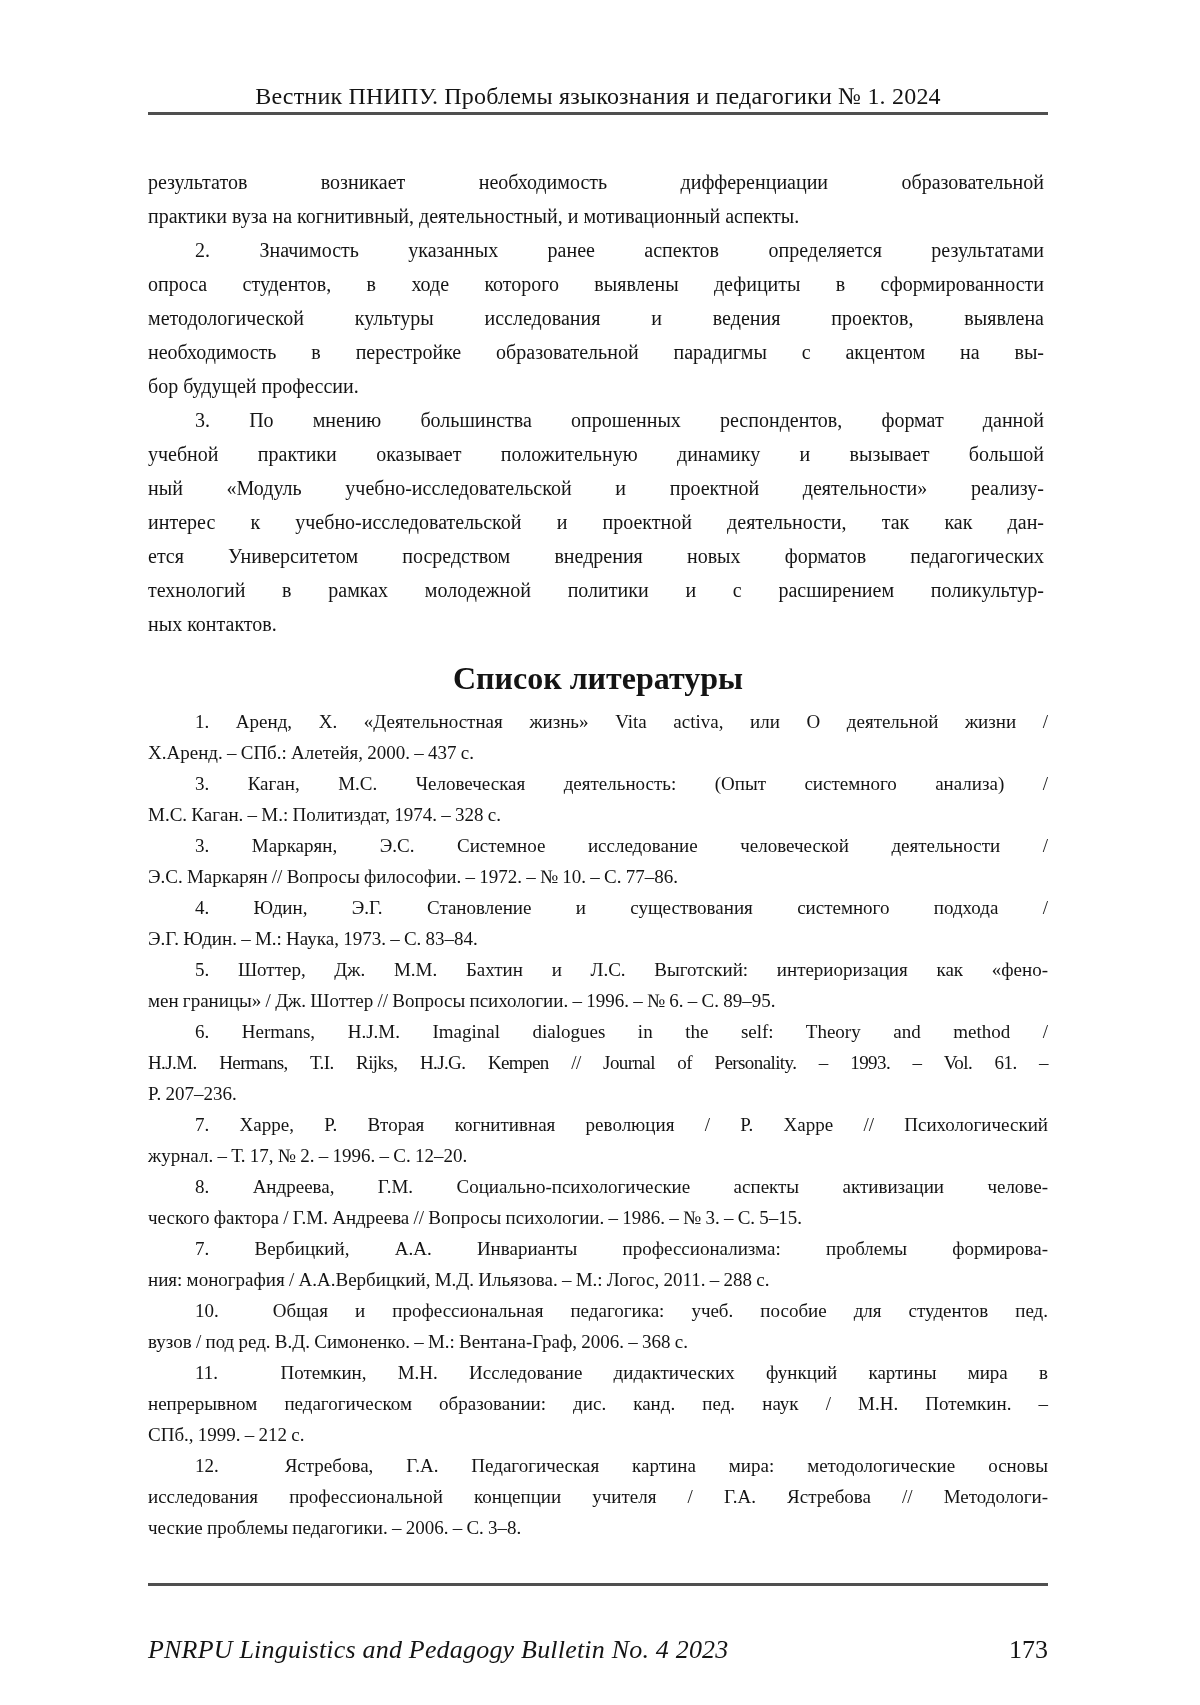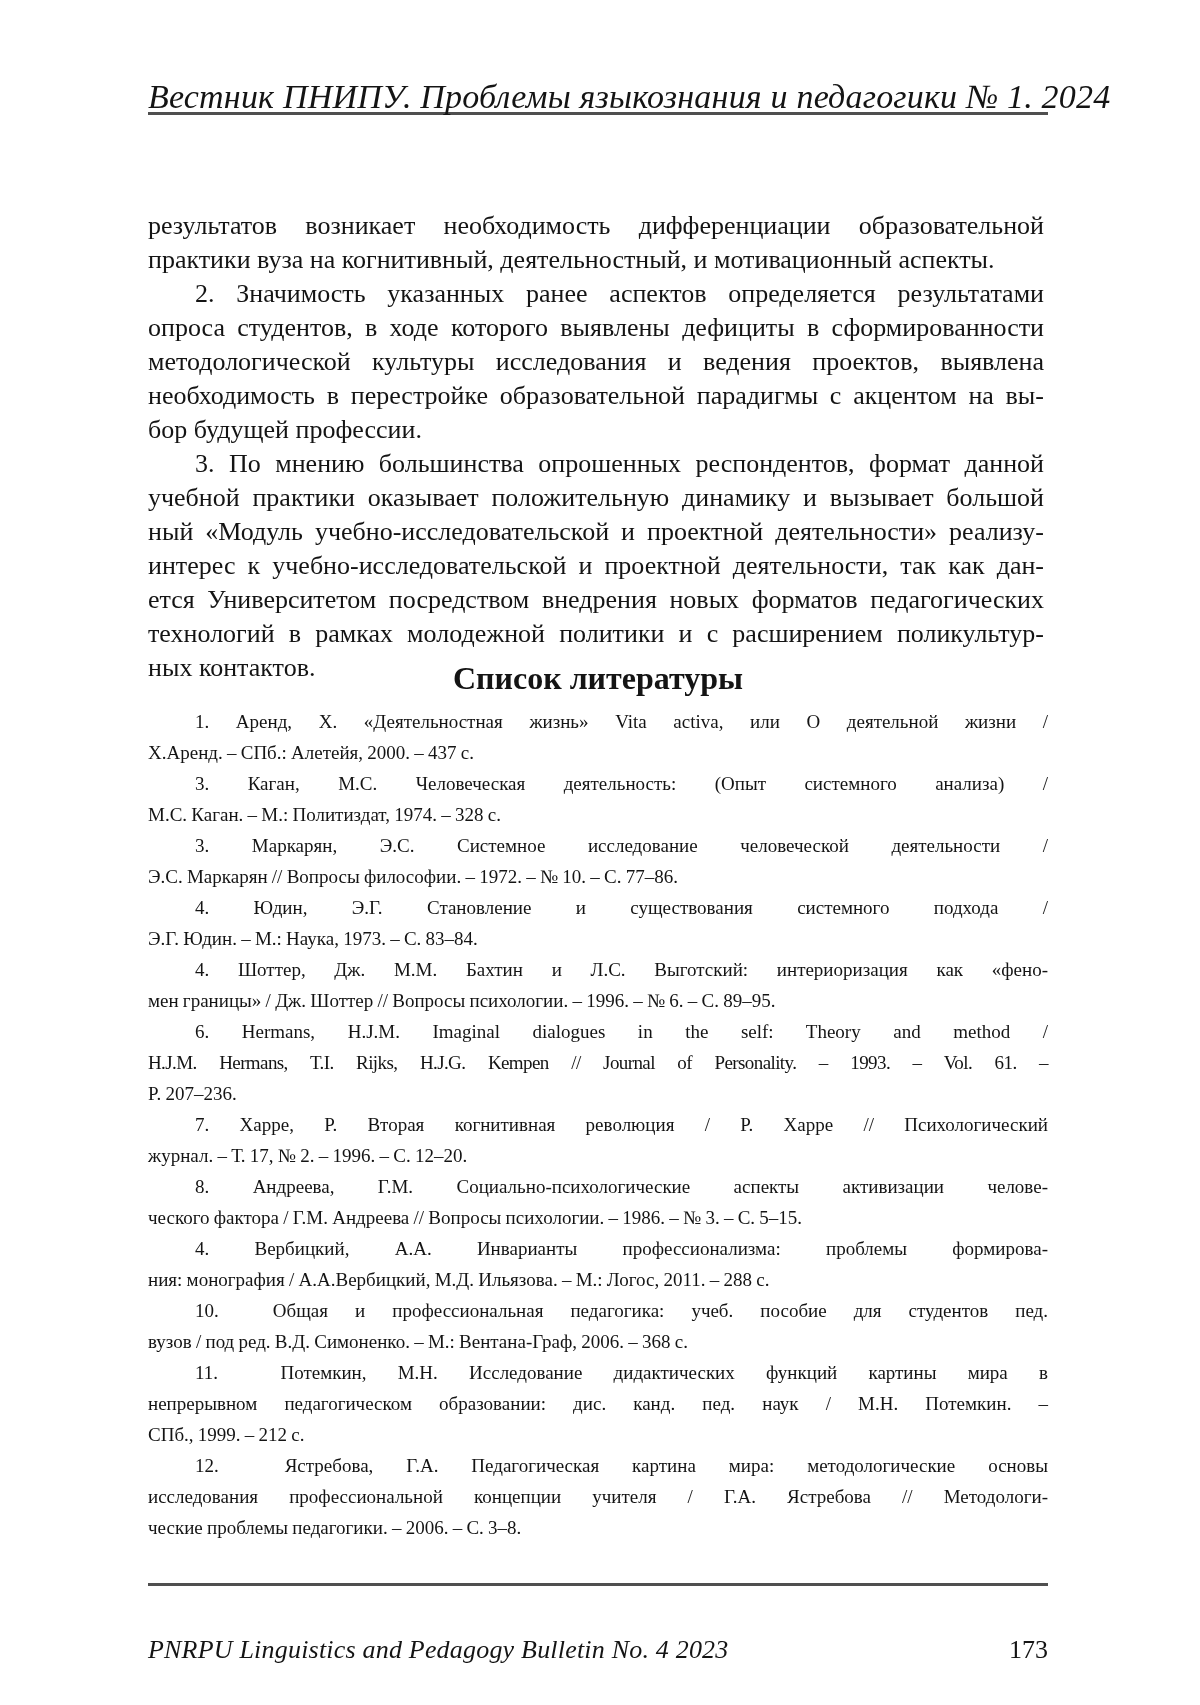--- a/index.html
+++ b/index.html
@@ -7,31 +7,30 @@
     position:relative;
     width:1200px; height:1705px;
     margin:0 auto;
     background:#ffffff;
     font-family:"Liberation Serif", "DejaVu Serif", serif;
     color:#141414;
     overflow:hidden;
   }
   .header { position:absolute; left:148px; right:152px; top:83px; }
   .header-title {
-    font-style:italic;
-    font-size:34px; line-height:27px;
+    font-size:24px; line-height:27px;
     text-align:center;
     letter-spacing:0.2px;
     white-space:nowrap;
   }
   .header-rule { height:3px; background:#4f4f4f; margin-top:2px; }
 
   .body-text {
     position:absolute; left:148px; right:156px; top:165px;
-    font-size:26px; line-height:34px;margin-top:44px;
+    font-size:20px; line-height:34px;
   }
   .jline { text-align:justify; text-align-last:justify; }
   .jline.last { text-align-last:left; }
   .jline.indent { text-indent:47px; }
   .jline.tight { letter-spacing:-0.6px; word-spacing:-1.8px; }
 
   .list-heading {
     position:absolute; left:148px; right:152px; top:661px;
     font-size:32px; line-height:34px;
     font-weight:bold;
@@ -101,38 +100,38 @@
       </div>
       <div>
         <div class="jline indent">3. Маркарян, Э.С. Системное исследование человеческой деятельности /</div>
         <div class="jline last">Э.С. Маркарян // Вопросы философии. – 1972. – № 10. – С. 77–86.</div>
       </div>
       <div>
         <div class="jline indent">4. Юдин, Э.Г. Становление и существования системного подхода /</div>
         <div class="jline last">Э.Г. Юдин. – М.: Наука, 1973. – С. 83–84.</div>
       </div>
       <div>
-        <div class="jline indent">4. Шоттер, Дж. М.М. Бахтин и Л.С. Выготский: интериоризация как «фено-</div>
+        <div class="jline indent">5. Шоттер, Дж. М.М. Бахтин и Л.С. Выготский: интериоризация как «фено-</div>
         <div class="jline last">мен границы» / Дж. Шоттер // Вопросы психологии. – 1996. – № 6. – С. 89–95.</div>
       </div>
       <div>
         <div class="jline indent">6. Hermans, H.J.M. Imaginal dialogues in the self: Theory and method /</div>
         <div class="jline tight">H.J.M. Hermans, T.I. Rijks, H.J.G. Kempen // Journal of Personality. – 1993. – Vol. 61. –</div>
         <div class="jline last">P. 207–236.</div>
       </div>
       <div>
         <div class="jline indent">7. Харре, Р. Вторая когнитивная революция / Р. Харре // Психологический</div>
         <div class="jline last">журнал. – Т. 17, № 2. – 1996. – С. 12–20.</div>
       </div>
       <div>
         <div class="jline indent">8. Андреева, Г.М. Социально-психологические аспекты активизации челове-</div>
         <div class="jline last">ческого фактора / Г.М. Андреева // Вопросы психологии. – 1986. – № 3. – С. 5–15.</div>
       </div>
       <div>
-        <div class="jline indent">4. Вербицкий, А.А. Инварианты профессионализма: проблемы формирова-</div>
+        <div class="jline indent">7. Вербицкий, А.А. Инварианты профессионализма: проблемы формирова-</div>
         <div class="jline last">ния: монография / А.А.Вербицкий, М.Д. Ильязова. – М.: Логос, 2011. – 288 с.</div>
       </div>
       <div>
         <div class="jline indent">10.&nbsp; Общая и профессиональная педагогика: учеб. пособие для студентов пед.</div>
         <div class="jline last">вузов / под ред. В.Д. Симоненко. – М.: Вентана-Граф, 2006. – 368 с.</div>
       </div>
       <div>
         <div class="jline indent">11.&nbsp; Потемкин, М.Н. Исследование дидактических функций картины мира в</div>
         <div class="jline">непрерывном педагогическом образовании: дис. канд. пед. наук / М.Н. Потемкин. –</div>
         <div class="jline last">СПб., 1999. – 212 с.</div>

